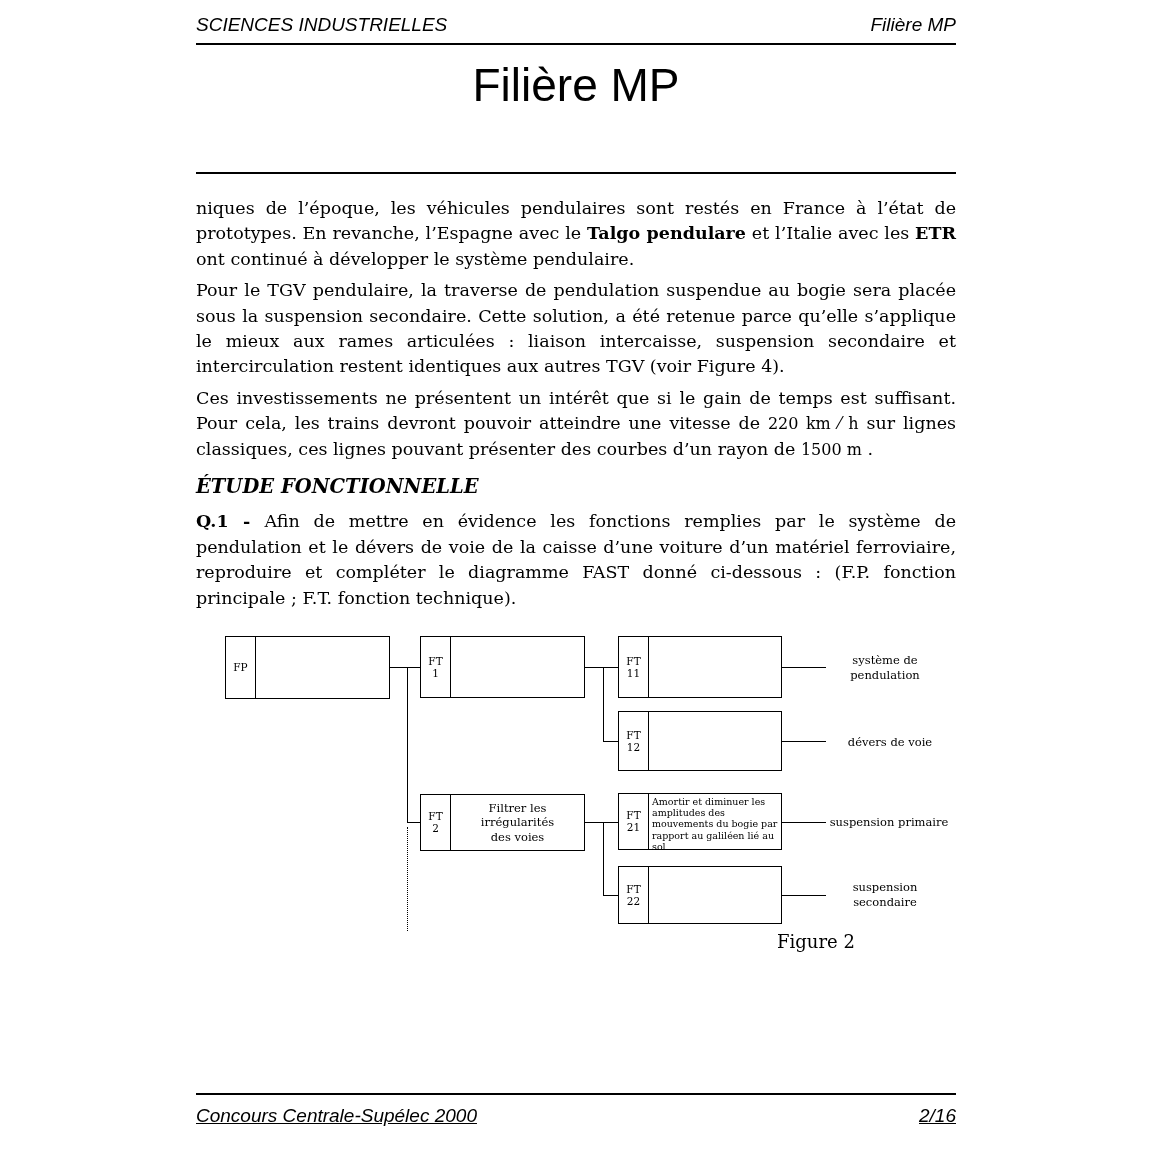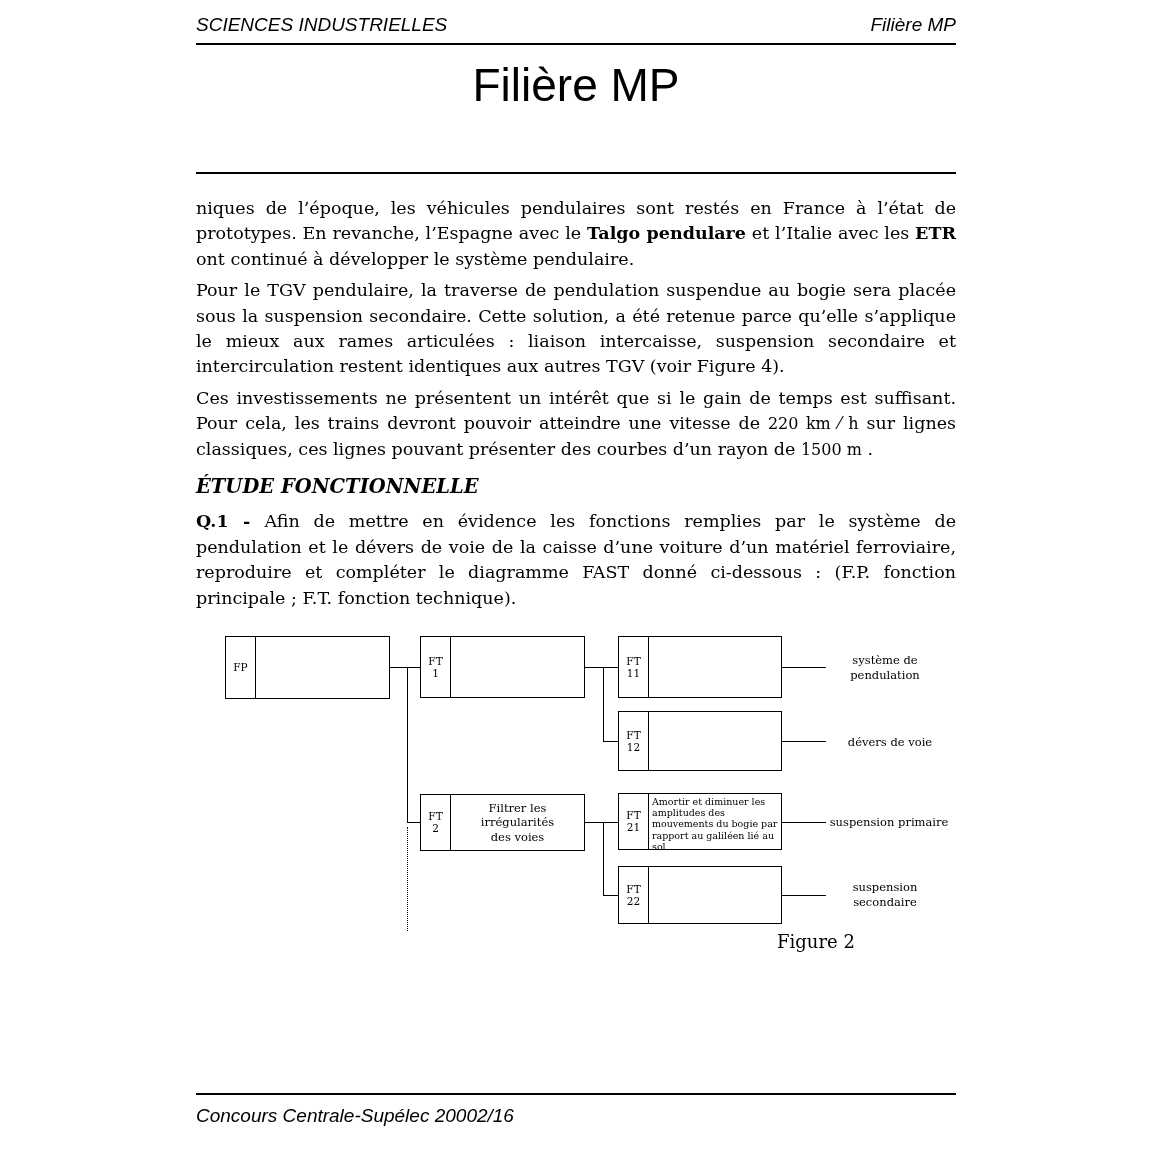--- a/index.html
+++ b/index.html
@@ -112,24 +112,25 @@
 
   
   .footer {
     position: absolute;
     left: 196px;
     top: 1093px;
     width: 760px;
     border-top: 2px solid #000;
     padding-top: 10px;
     display: flex;
-    justify-content: flex-start;
+    justify-content: space-between;
     font-family: "Liberation Sans", sans-serif;
     font-style: italic;
     font-size: 19px;
+    text-decoration: underline;
   }
 </style>
 </head>
 <body>
 
 <div class="page">
   <div class="content">
 
     <div class="header">
       <span>SCIENCES INDUSTRIELLES</span>

